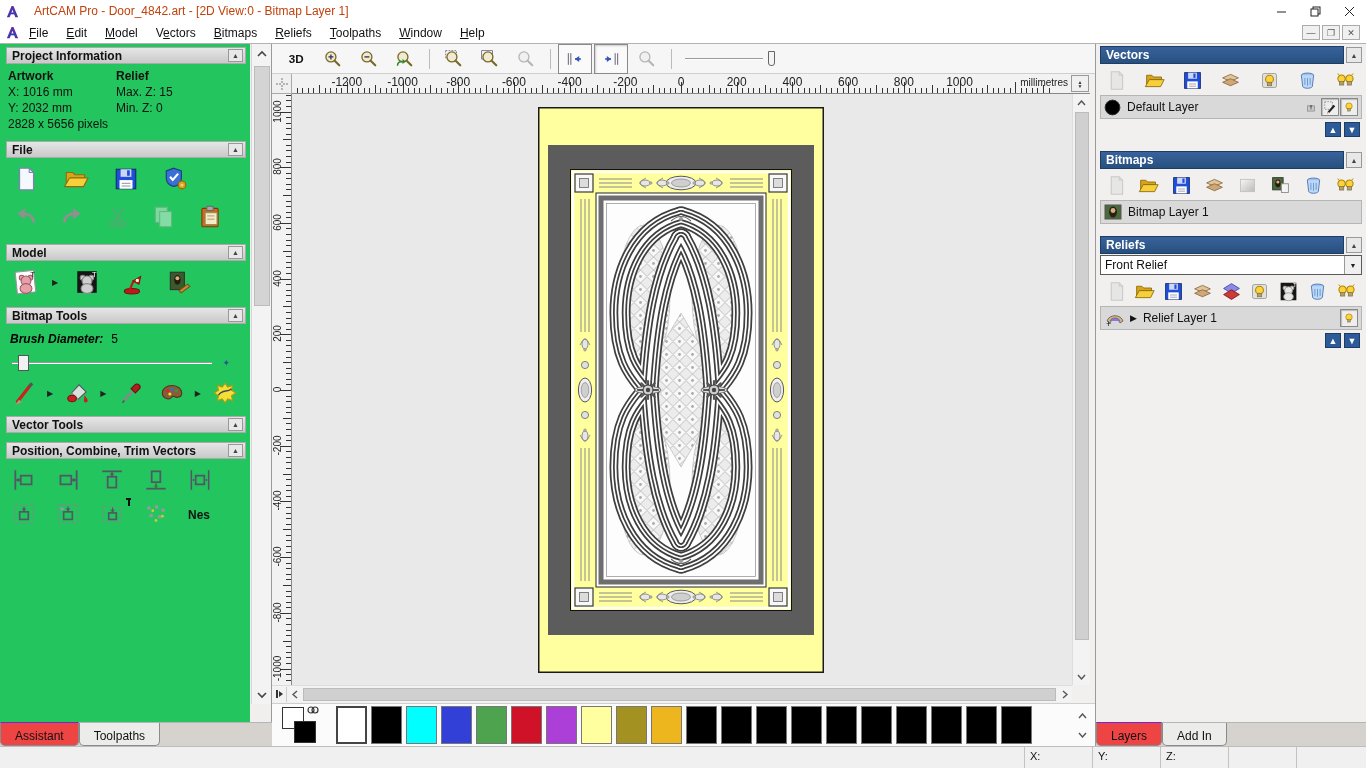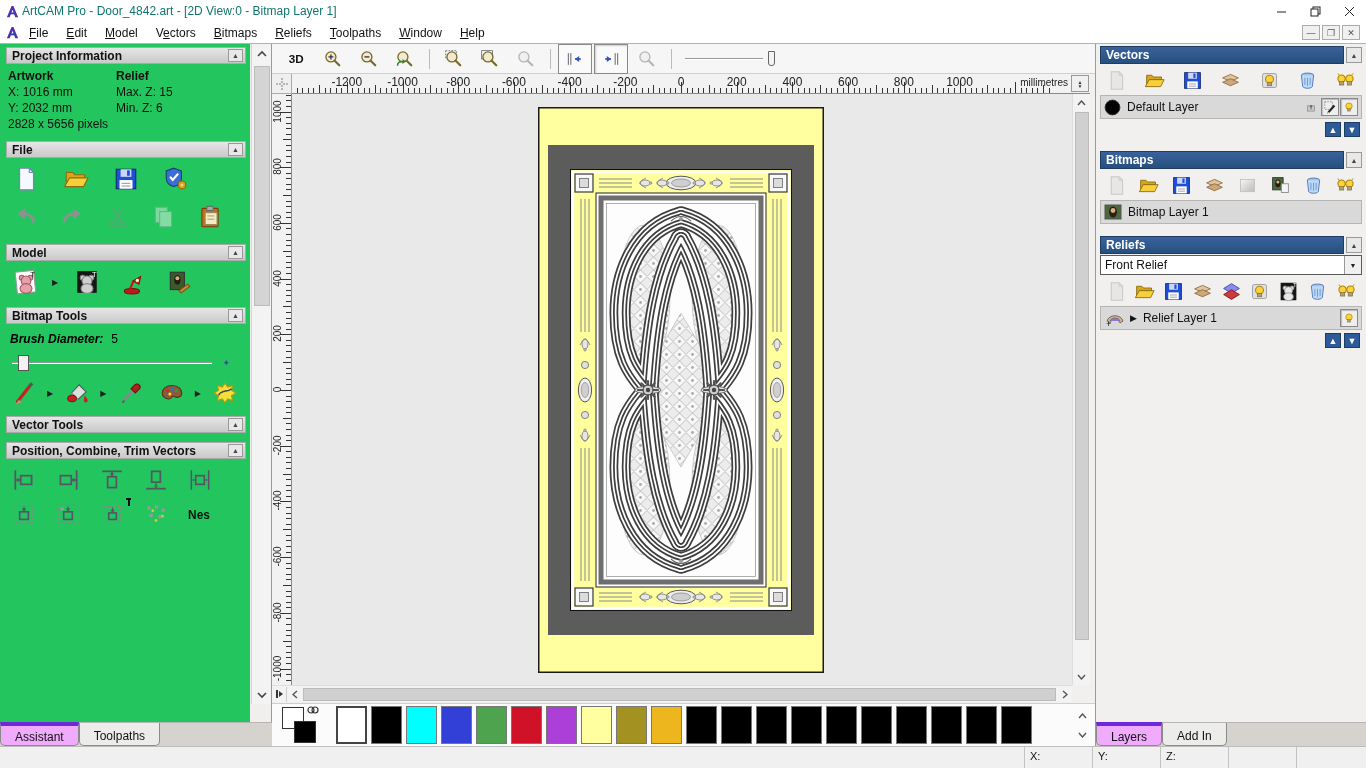--- a/index.html
+++ b/index.html
@@ -3,21 +3,21 @@
 <meta charset="utf-8">
 <style>
   * { margin:0; padding:0; box-sizing:border-box; }
   html,body { width:1366px; height:768px; overflow:hidden;
     font-family:"Liberation Sans", sans-serif; font-size:12px; background:#f0efed; }
   #app { position:relative; width:1366px; height:768px; background:#f0efed; }
 
   
   #titlebar { position:absolute; left:0; top:0; width:1366px; height:22px; background:#fff;
     display:flex; align-items:center; }
-  #titlebar .title { margin-left:2px; font-size:12px; color:#0f766e; }
+  #titlebar .title { margin-left:14px; font-size:12px; color:#c2410c; }
   .winbtns { margin-left:auto; display:flex; height:22px; }
   .winbtn { width:34px; height:22px; display:flex; align-items:center; justify-content:center; color:#222; }
   #menubar { position:absolute; left:0; top:22px; width:1366px; height:22px; background:#fff;
     border-bottom:1px solid #b3b3b3; display:flex; align-items:center; }
   #menubar .menu-item { padding:3px 9px; color:#111; }
   #menubar u { text-decoration:underline; }
   .mdibtns { margin-left:auto; display:flex; gap:2px; margin-right:6px; }
   .mdibtn { width:18px; height:15px; border:1px solid #ababab; background:#f0f0f0; color:#555;
     font-size:9px; display:flex; align-items:center; justify-content:center; }
   .applogo { width:15px; height:15px; margin-left:5px; }
@@ -55,21 +55,21 @@
     border-bottom:1px solid #fff; }
   #brush-slider .handle { position:absolute; left:6px; top:1px; width:11px; height:16px; background:#f2f2f2;
     border:1px solid #555; }
   #brush-slider .spark { position:absolute; right:8px; top:4px; color:#35508d; font-size:9px; }
   .vgrid { padding:2px 4px; }
   #pos-rows { padding:2px 4px; }
   
   .tabstrip { position:absolute; display:flex; align-items:flex-start; background:#d6d3ce; border-top:1px solid #b5b5b5; }
   .btab { height:23px; padding:3px 14px 0 14px; border:1px solid #8a8a8a; border-top:none;
     border-radius:0 0 5px 5px; background:#ececea; color:#111; font-size:12px; }
-  .btab.active { background:#f0abfc; border-top:4px solid #6d28d9; margin-top:-1px; height:24px; }
+  .btab.active { background:#ef4444; border-top:1px solid #6d28d9; margin-top:-1px; height:24px; }
 
   
   #left-scroll { position:absolute; left:251px; top:44px; width:20px; height:660px; background:#f3f3f3;
     border-left:1px solid #d5d5d5; }
   .sb-arrow { position:absolute; left:1px; width:18px; height:16px; display:flex; align-items:center;
     justify-content:center; color:#444; }
   #left-scroll .thumb { position:absolute; left:2px; top:22px; width:16px; height:240px; background:#d4d4d4;
     border:1px solid #bcbcbc; }
   #left-divider { position:absolute; left:271px; top:44px; width:1px; height:702px; background:#9a9a9a; }
 
@@ -206,21 +206,21 @@
     <div id="proj-info">
       <div class="cols">
         <div class="c1">
           <div><b>Artwork</b></div>
           <div>X: 1016 mm</div>
           <div>Y: 2032 mm</div>
         </div>
         <div class="c2">
           <div><b>Relief</b></div>
           <div>Max. Z: 15</div>
-          <div>Min. Z: 6</div>
+          <div>Min. Z: 0</div>
         </div>
       </div>
       <div>2828 x 5656 pixels</div>
     </div>
 
     <div class="sect-head">
       <span class="t">File</span>
       <span class="colbtn">▲</span>
     </div>
     <div class="iconrow" style="gap: 10px;">

